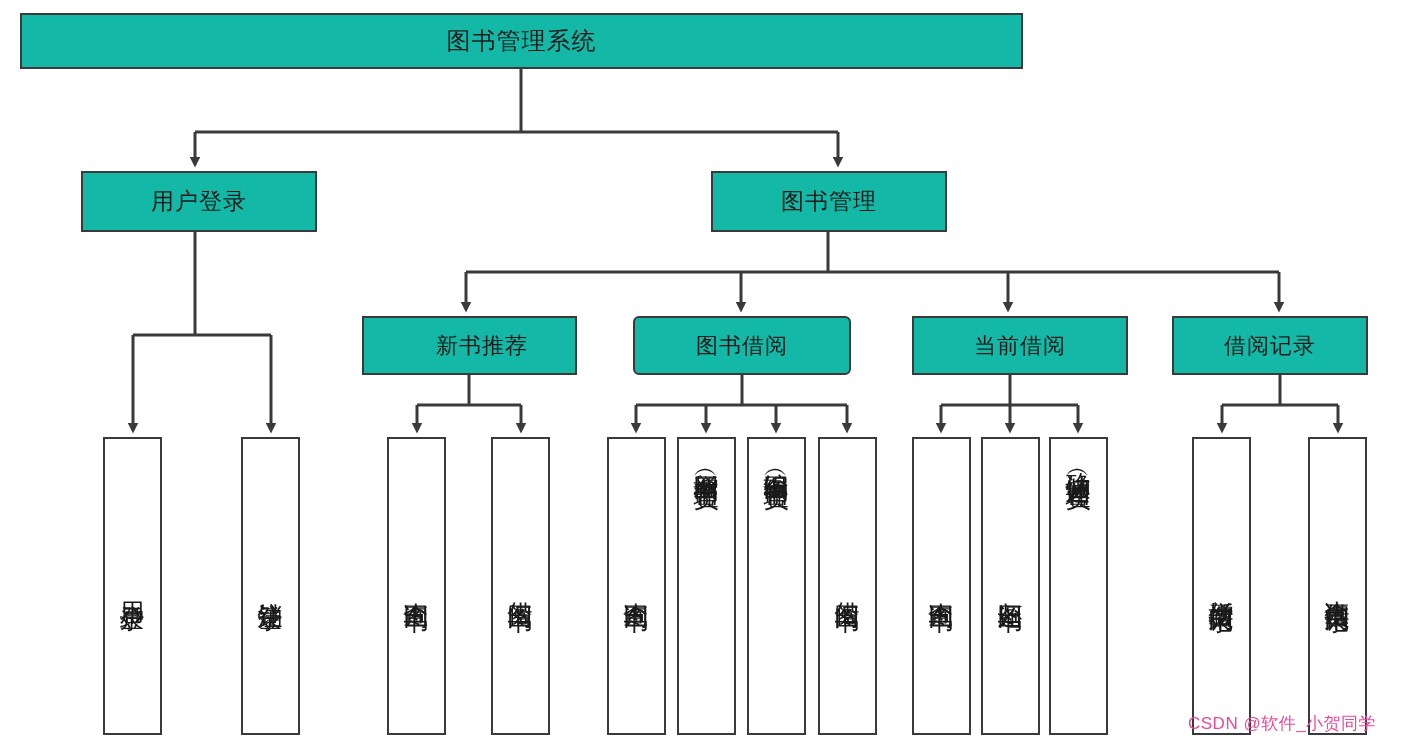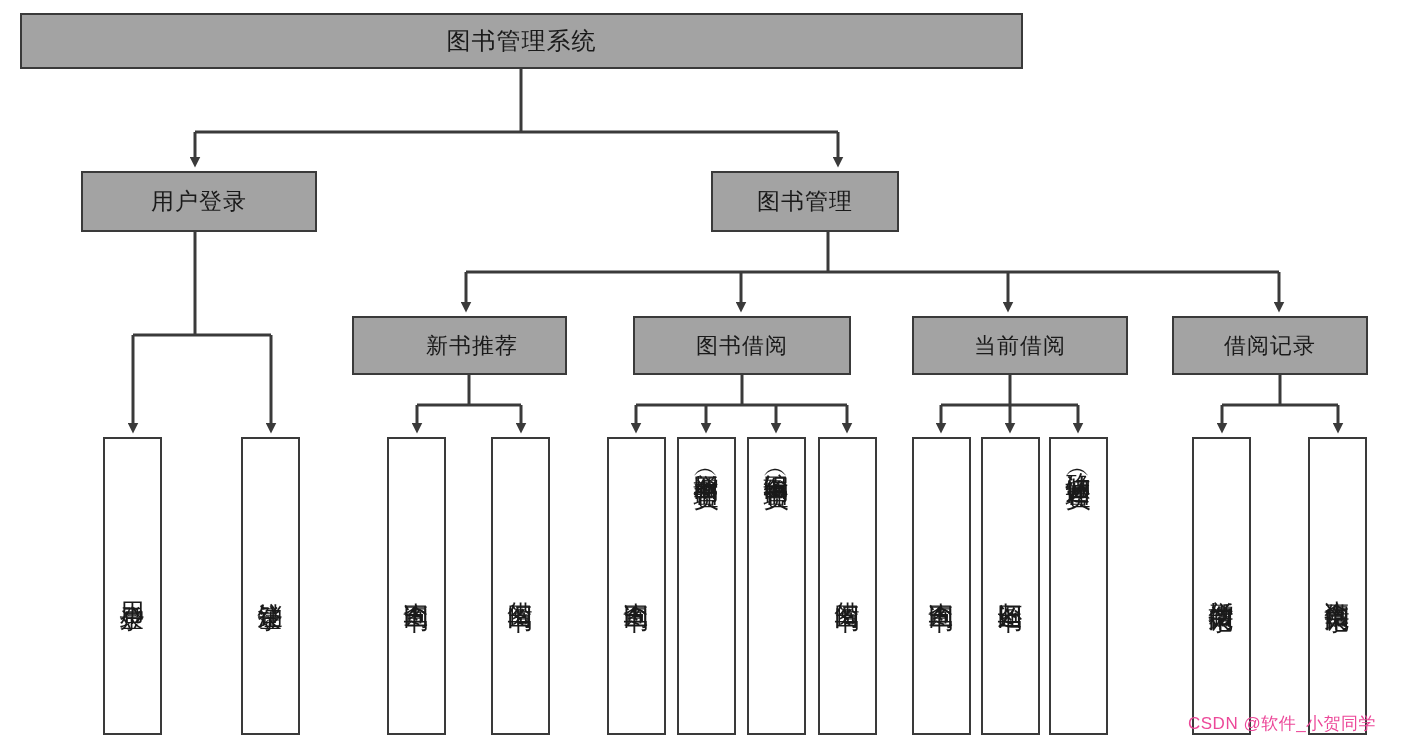--- a/index.html
+++ b/index.html
@@ -8,21 +8,21 @@
     background:#ffffff;
     font-family:"Liberation Sans","DejaVu Sans",sans-serif;
     overflow:hidden;
     position:relative;
   }
   #diagram{position:absolute;left:0;top:0;width:1405px;height:747px;}
 
   .node{
     position:absolute;
     box-sizing:border-box;
-    background:#a3a3a3;
+    background:#14b8a6;
     border:2px solid #3a3a3a;
     display:flex;
     align-items:center;
     justify-content:center;
     color:#1a1a1a;
     font-size:23px;
     letter-spacing:1px;
     line-height:1.15;
   }
   .node.root{font-size:24px;}
@@ -115,24 +115,24 @@
       <path d="M1280,375 L1280,405"></path>
       <path d="M1222,405 L1338,405"></path>
       <path d="M1222,405 L1222,424" marker-end="url(#ah)"></path>
       <path d="M1338,405 L1338,424" marker-end="url(#ah)"></path>
     </g>
   </svg>
 
   <div class="node root" style="left:20px;top:13px;width:1003px;height:56px;">图书管理系统</div>
 
   <div class="node lvl2" style="left:81px;top:171px;width:236px;height:61px;">用户登录</div>
-  <div class="node lvl2" style="left:711px;top:171px;width:188px;height:61px;">图书管理</div>
+  <div class="node lvl2" style="left:711px;top:171px;width:236px;height:61px;">图书管理</div>
 
-  <div class="node lvl3" style="left:352px;top:316px;width:215px;height:59px;padding-left:25px;">新书推荐</div>
-  <div class="node lvl3" style="left:633px;top:316px;width:218px;height:59px;">图书借阅</div>
+  <div class="node lvl3" style="left:362px;top:316px;width:215px;height:59px;padding-left:25px;">新书推荐</div>
+  <div class="node lvl3" style="left:633px;top:316px;width:218px;height:59px;border-radius:6px;">图书借阅</div>
   <div class="node lvl3" style="left:902px;top:316px;width:216px;height:59px;margin-left:10px;">当前借阅</div>
   <div class="node lvl3" style="left:1172px;top:316px;width:196px;height:59px;">借阅记录</div>
 
   <div class="leaf center" style="left:103px;top:437px;width:59px;height:298px;">
     <span class="vtext">用户登录</span>
   </div>
   <div class="leaf center" style="left:241px;top:437px;width:59px;height:298px;">
     <span class="vtext">注销登录</span>
   </div>
 

